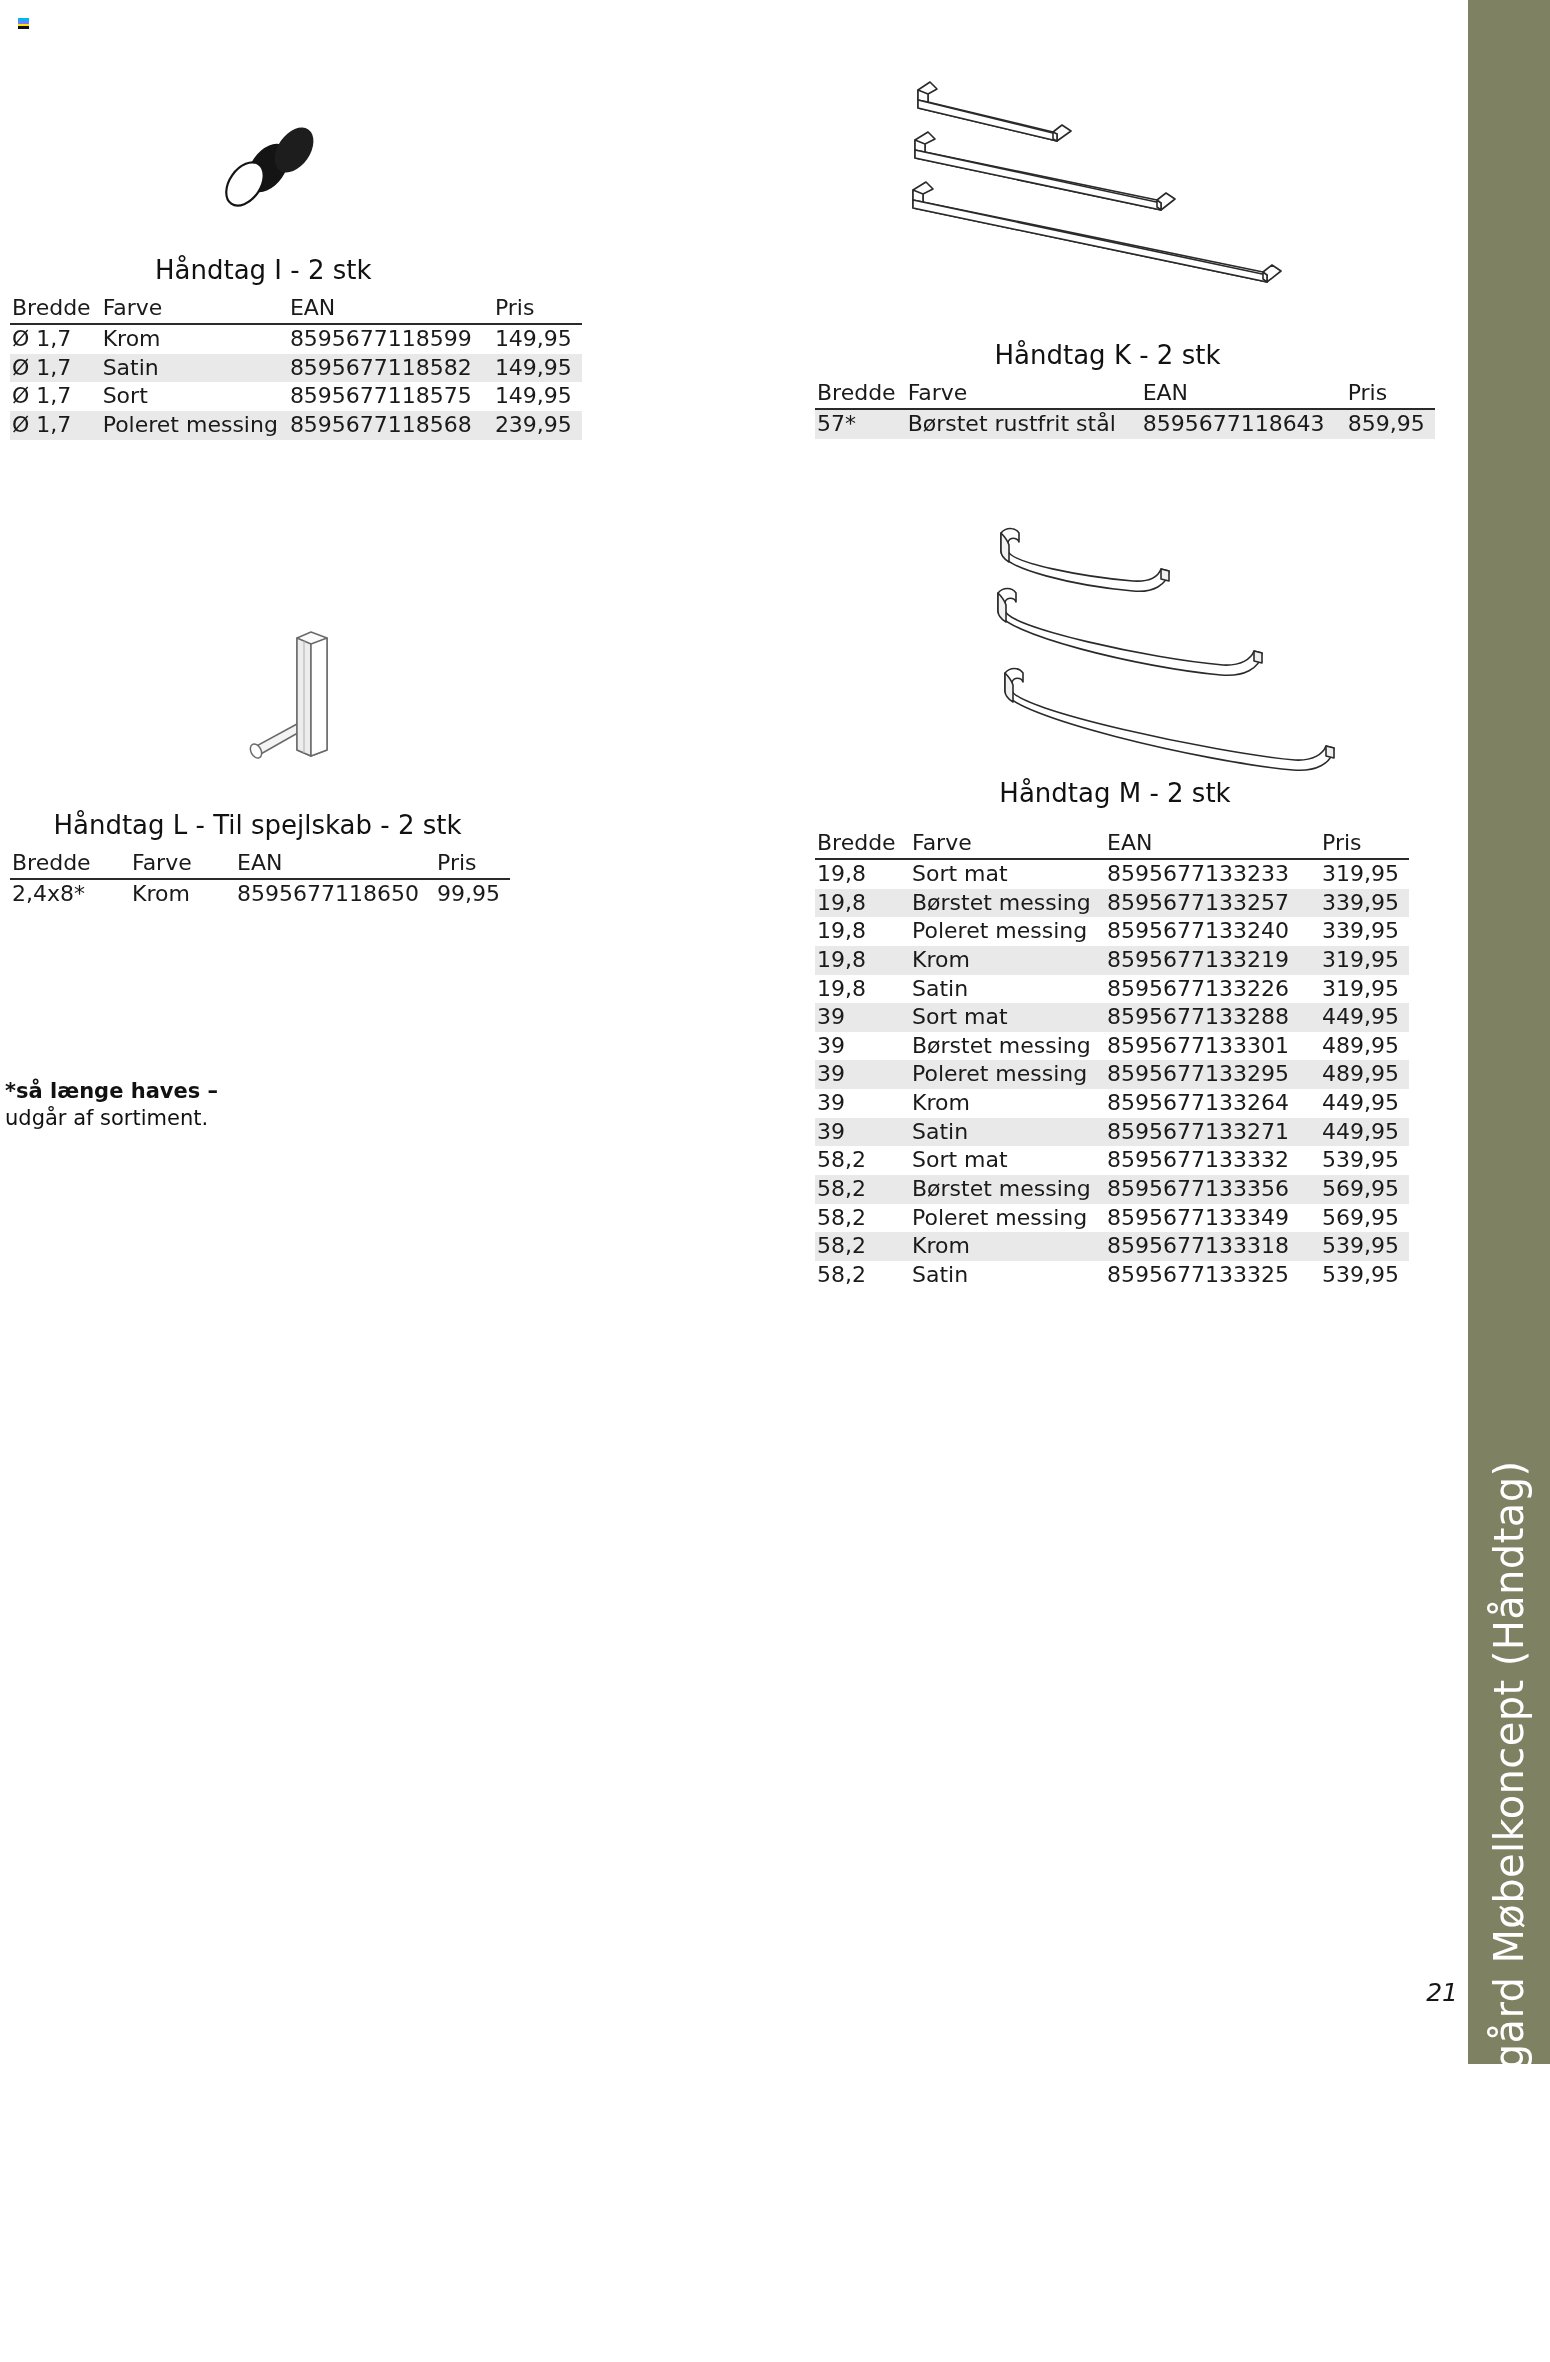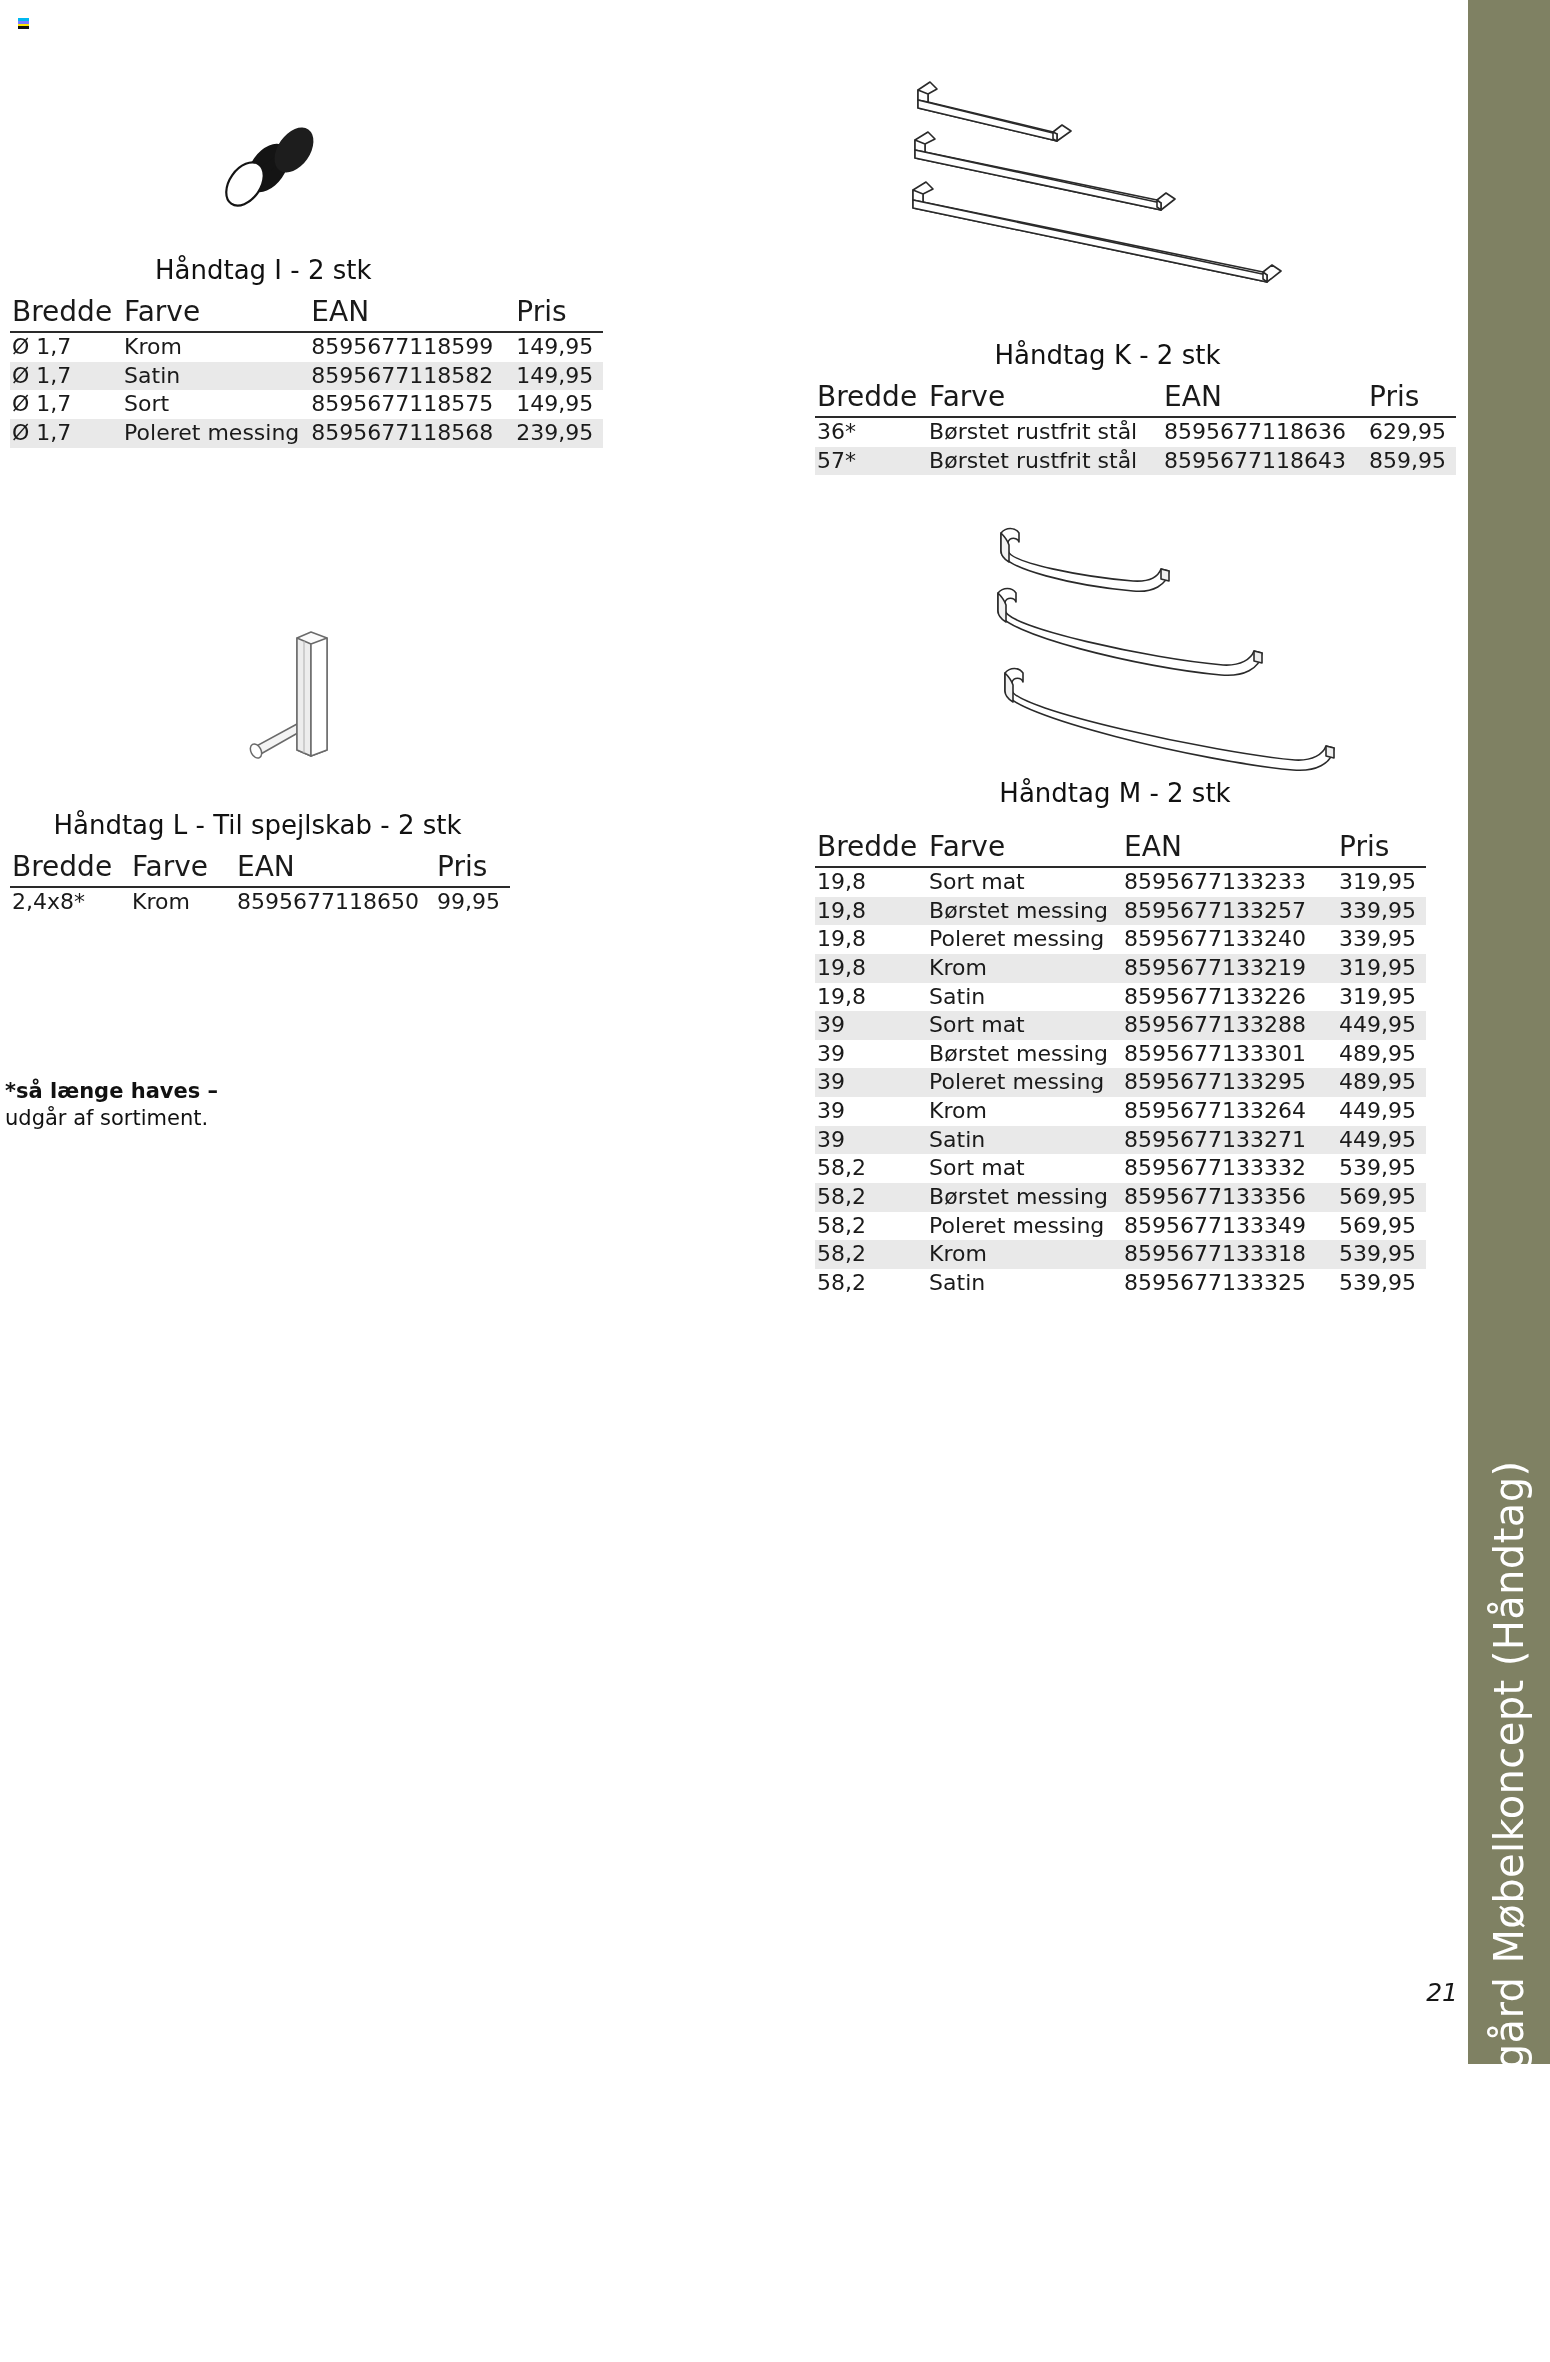--- a/index.html
+++ b/index.html
@@ -84,21 +84,21 @@
     font-size: 22px;
     color: #1a1a1a;
     table-layout: fixed;
   }
   table.price th {
     font-weight: normal;
     text-align: left;
     padding: 0 10px 3px 2px;
     border-bottom: 2px solid #2a2a2a;
     white-space: nowrap;
-    font-size: 28px;
+    font-size: 22px;
   }
   table.price td {
     padding: 2px 10px 2px 2px;
     white-space: nowrap;
     line-height: 1.12;
   }
   table.price tbody tr.alt { background: #e9e9e9; }
   table.price td.num { text-align: left; }
 
   
@@ -237,26 +237,20 @@
         </colgroup>
       <thead>
         <tr>
           <th>Bredde</th>
           <th>Farve</th>
           <th>EAN</th>
           <th>Pris</th>
         </tr>
       </thead>
       <tbody>
-          <tr>
-            <td>36*</td>
-            <td>Børstet rustfrit stål</td>
-            <td class="num">8595677118636</td>
-            <td class="num">629,95</td>
-          </tr>
           <tr class="alt">
             <td>57*</td>
             <td>Børstet rustfrit stål</td>
             <td class="num">8595677118643</td>
             <td class="num">859,95</td>
           </tr>
         </tbody>
     </table>
   </div>
 

